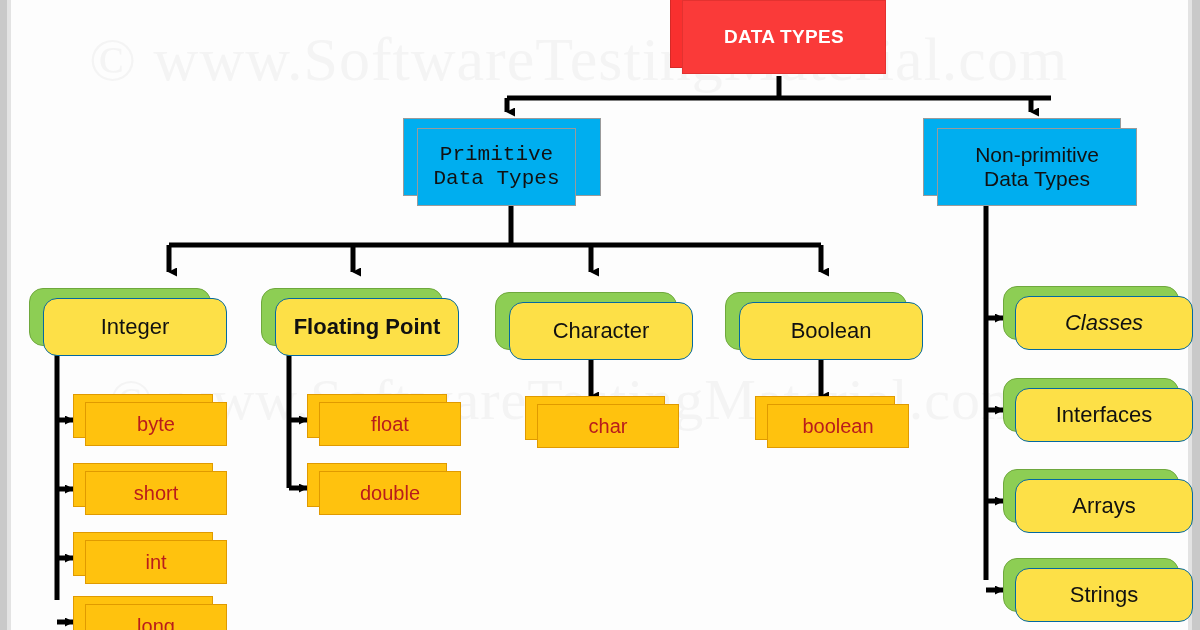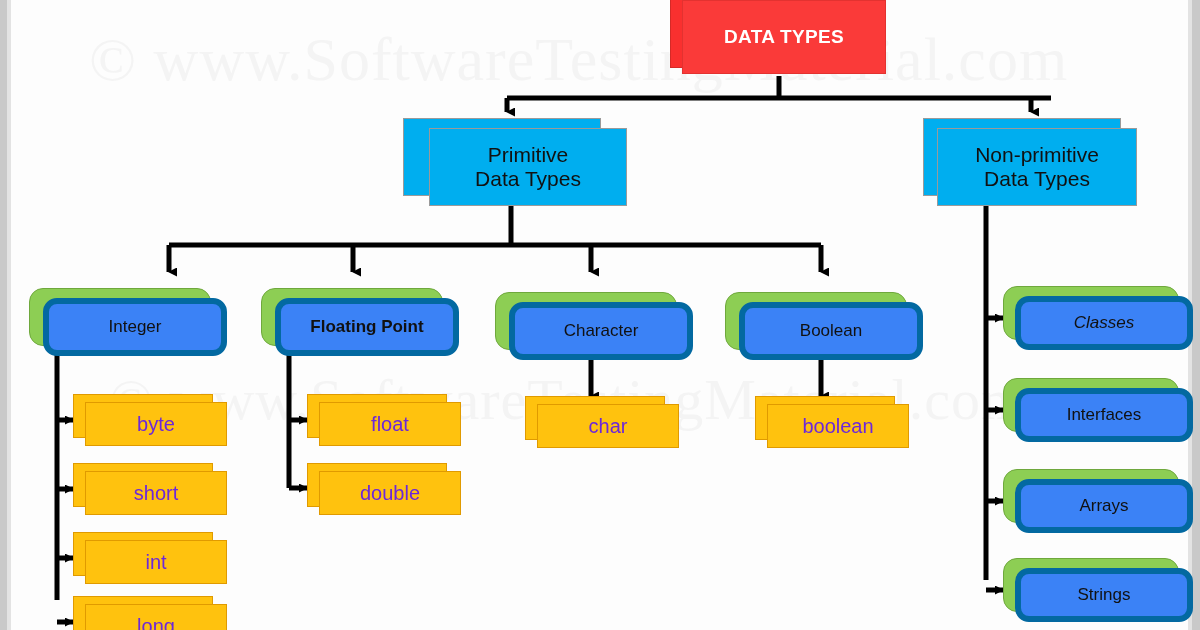--- a/index.html
+++ b/index.html
@@ -55,26 +55,26 @@
   .n-red .face{background:#fa3a39;border:1px solid #e33230;color:#ffffff;
     font-size:19px;font-weight:700;letter-spacing:.3px;}
 
   
   .n-blue .shadow{background:#00aeef;border:1px solid #9a9a9a;}
   .n-blue .face{background:#00aeef;border:1px solid #9a9a9a;color:#111111;
     font-size:21px;font-weight:400;}
 
   
   .n-green .shadow{background:#8dce54;border:1px solid #6fa83d;border-radius:14px;}
-  .n-green .face{background:#3b82f6;border:6px solid #0369a1;border-radius:14px;
-    color:#111111;font-size:17px;font-weight:400;}
+  .n-green .face{background:#fde047;border:1px solid #0369a1;border-radius:14px;
+    color:#111111;font-size:22px;font-weight:400;}
 
   
   .n-orange .shadow{background:#ffc20e;border:1px solid #e09a00;}
-  .n-orange .face{background:#ffc20e;border:1px solid #e09a00;color:#6d28d9;
+  .n-orange .face{background:#ffc20e;border:1px solid #e09a00;color:#b91c1c;
     font-size:20px;font-weight:400;}
 </style>
 </head>
 <body>
 
 <div id="canvas">
   <div id="board">
 
     <div class="wm wm1">© www.SoftwareTestingMaterial.com</div>
     <div class="wm wm2">© www.SoftwareTestingMaterial.com</div>
@@ -124,21 +124,21 @@
 
     <div class="node n-red" style="left:659px;top:-6px;width:220px;height:82px;">
       <div class="shadow" style="width:202px;height:74px;"></div>
       <div class="face" style="left:12px;top:6px;width:204px;height:74px;">
         <span>DATA TYPES</span>
       </div>
     </div>
 
     <div class="node n-blue" style="left:392px;top:118px;width:214px;height:88px;">
       <div class="shadow" style="width:198px;height:78px;"></div>
-      <div class="face" style="left:26px;top:10px;width:198px;height:78px;flex-direction:column;">
+      <div class="face" style="left:14px;top:10px;width:159px;height:78px;flex-direction:column;font-family:Liberation Mono, monospace;">
         <span>Primitive</span>
         <span>Data Types</span>
       </div>
     </div>
 
     <div class="node n-blue" style="left:912px;top:118px;width:255px;height:88px;">
       <div class="shadow" style="width:198px;height:78px;"></div>
       <div class="face" style="left:14px;top:10px;width:200px;height:78px;flex-direction:column;">
         <span>Non-primitive</span>
         <span>Data Types</span>

